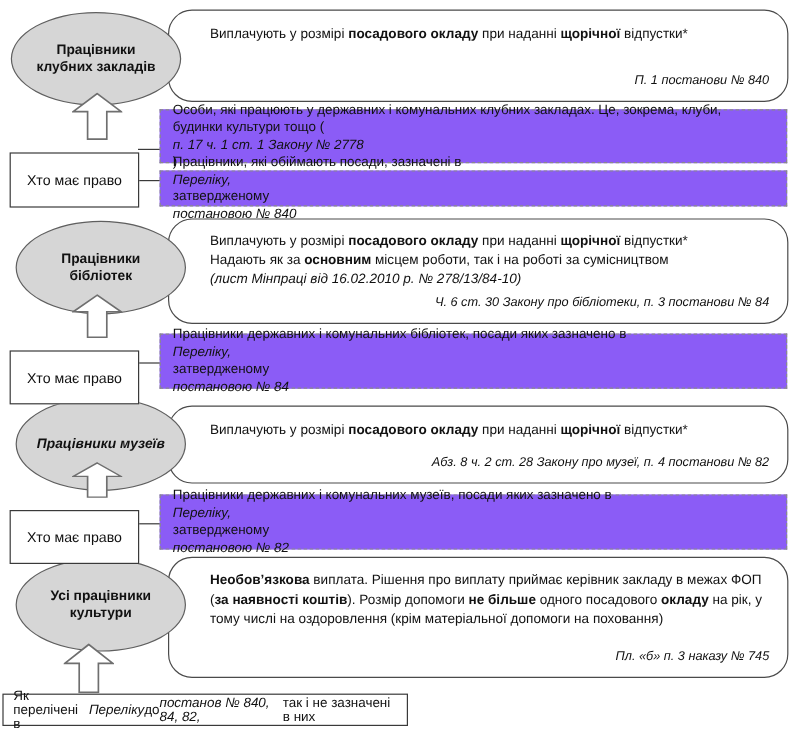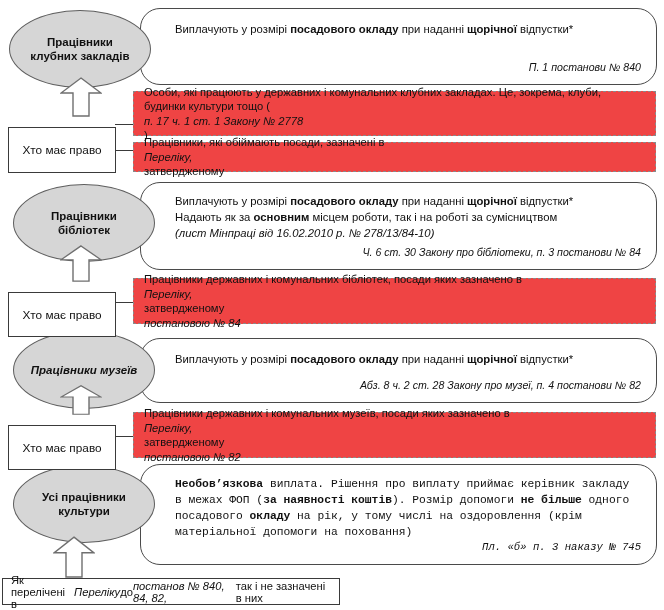--- a/index.html
+++ b/index.html
@@ -18,21 +18,21 @@
     position:absolute;background:#fff;border:1.2px solid #4a4a4a;
     border-radius:20px;box-sizing:border-box;z-index:1;
     font-size:11.3px;line-height:16px;
   }
   .roundbox .content{padding:12px 16px 0 34px;}
   .citation{
     position:absolute;right:15px;bottom:9px;font-style:italic;
     font-size:10.6px;text-align:right;
   }
   .dashedbox{
-    position:absolute;background:#ef4444;border:1px dashed #8a8a8a;
+    position:absolute;background:#8b5cf6;border:1px dashed #8a8a8a;
     box-sizing:border-box;z-index:1;font-size:11.2px;line-height:14.5px;
     padding:5px 10px;display:flex;flex-direction:column;justify-content:center;
   }
   .whobox{
     position:absolute;background:#fff;border:1.1px solid #3a3a3a;
     box-sizing:border-box;z-index:4;display:flex;align-items:center;
     justify-content:center;font-size:11.8px;margin-top:12px;
   }
   .connector{position:absolute;height:0;border-top:1.1px solid #3a3a3a;z-index:2;}
   .blockarrow{position:absolute;z-index:5;}
@@ -57,20 +57,21 @@
 
   <div class="dashedbox" style="left:133px;top:91px;width:523px;height:45px;">
       <span>Особи, які працюють у державних і комунальних клубних закладах. Це, зокрема, клуби, будинки культури тощо (</span>
       <span class="i">п. 17 ч. 1 ст. 1 Закону № 2778</span>
       <span>)</span>
     </div>
   <div class="dashedbox" style="left:133px;top:142px;width:523px;height:30px;">
       <span>Працівники, які обіймають посади, зазначені в </span>
       <span class="i">Переліку,</span>
       <span> затвердженому </span>
+      <span class="i">постановою № 840</span>
     </div>
 
   <div class="whobox" style="left:8px;top:115px;width:108px;height:46px;">Хто має право</div>
   <div class="connector" style="left:115px;top:124px;width:18px;"></div>
   <div class="connector" style="left:115px;top:150px;width:18px;"></div>
 
   <svg class="blockarrow" style="left:60px;top:77px;" width="42" height="40" viewBox="0 0 42 40" preserveAspectRatio="none">
     <polygon points="21,1 41,16 29,16 29,39 13,39 13,16 1,16" fill="#ffffff" stroke="#6f6f6f" stroke-width="1.4"></polygon>
   </svg>
 
@@ -111,21 +112,21 @@
       <span class="i">постановою № 82</span>
     </div>
 
   <div class="whobox" style="left:8px;top:413px;width:108px;height:45px;">Хто має право</div>
   <div class="connector" style="left:115px;top:436px;width:18px;"></div>
 
   <svg class="blockarrow" style="left:60px;top:385px;" width="42" height="30" viewBox="0 0 42 40" preserveAspectRatio="none">
     <polygon points="21,1 41,16 29,16 29,39 13,39 13,16 1,16" fill="#ffffff" stroke="#6f6f6f" stroke-width="1.4"></polygon>
   </svg>
 
-  <div class="roundbox" style="left:140px;top:464px;width:517px;height:101px;font-family:Liberation Mono, monospace;">
+  <div class="roundbox" style="left:140px;top:464px;width:517px;height:101px;">
     <div class="content" style="padding-top:11px;padding-right:14px;"><span class="b">Необов’язкова</span><span> виплата. Рішення про виплату приймає керівник закладу в межах ФОП (</span><span class="b">за наявності коштів</span><span>). Розмір допомоги </span><span class="b">не більше</span><span> одного посадового </span><span class="b">окладу</span><span> на рік, у тому числі на оздоровлення (крім матеріальної допомоги на поховання)</span></div>
     <div class="citation">Пл. «б» п. 3 наказу № 745</div>
   </div>
   <div class="ellipse" style="left:13px;top:465px;width:142px;height:78px;">Усі працівники культури</div>
 
   <div class="bottombar" style="left:2px;top:578px;width:338px;height:27px;">
       <span>Як перелічені в </span>
       <span class="i">Переліку</span>
       <span> до </span>
       <span class="i">постанов № 840, 84, 82,</span>

